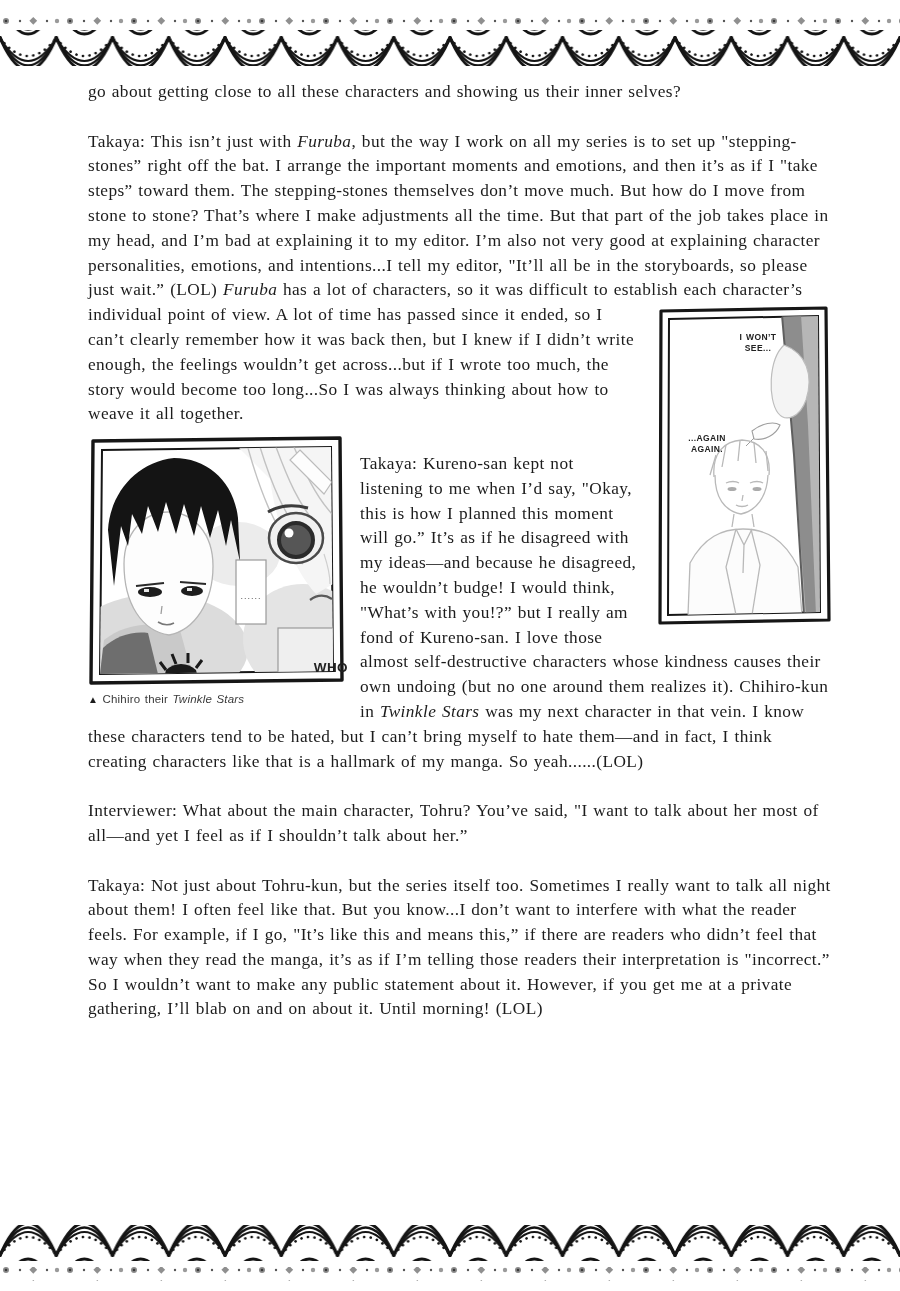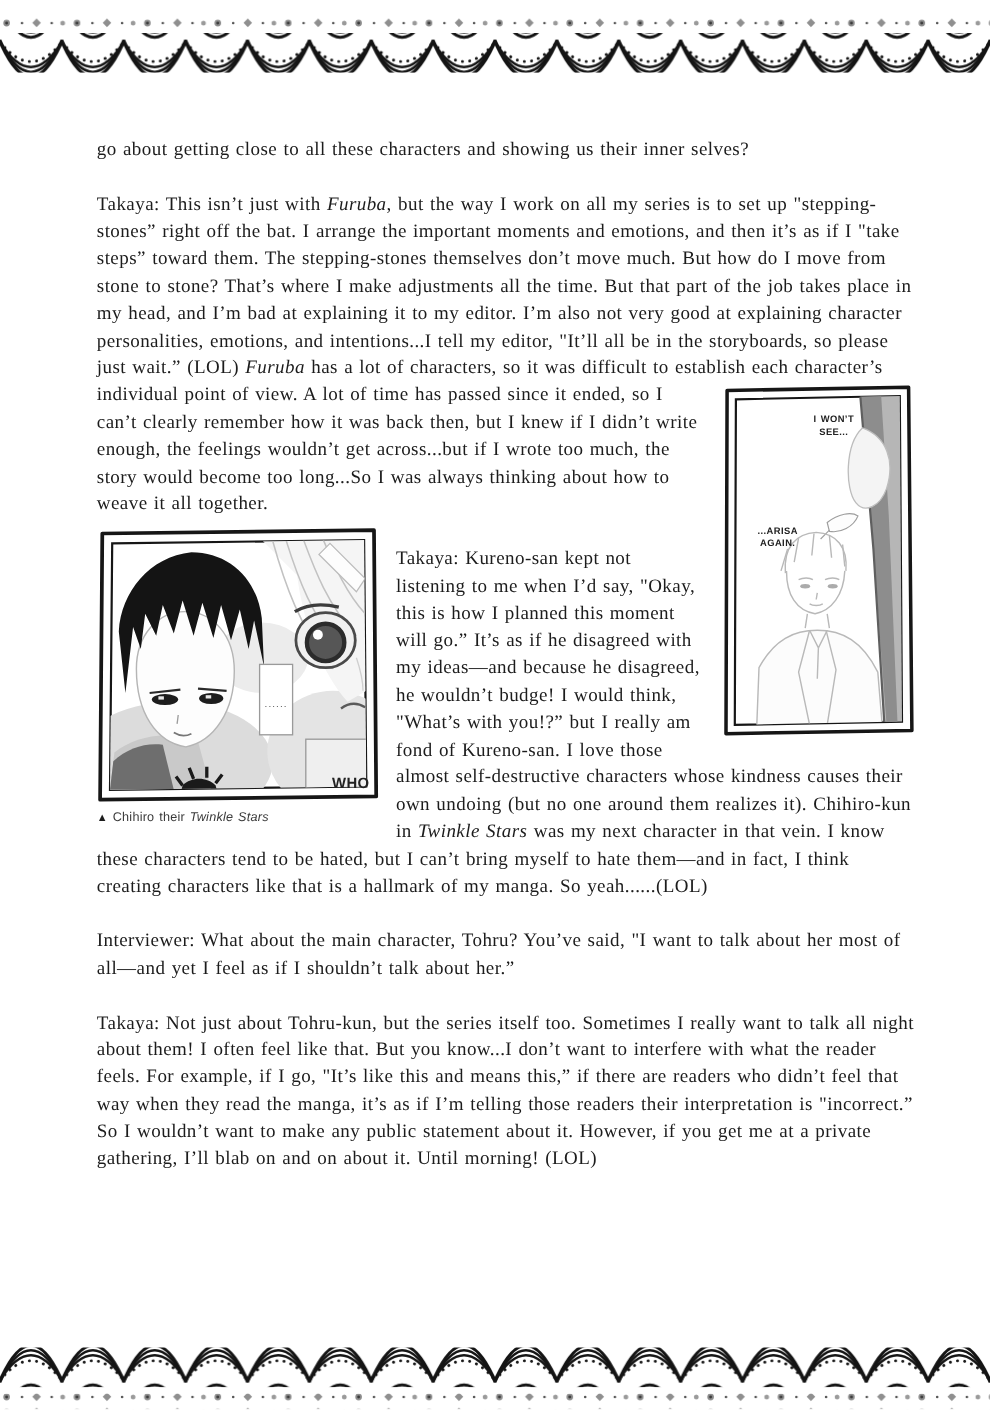--- a/index.html
+++ b/index.html
@@ -8,21 +8,20 @@
     overflow:hidden; font-family:"Liberation Serif", serif; color:#1c1c1c;
   }
   .border-ornament { position:absolute; left:0; display:block; }
   .border-ornament.top { top:0; }
   .border-ornament.bottom { bottom:0; }
 
   .text-col {
     position:absolute; left:88px; top:80px; width:744px;
     font-size:17.3px; line-height:24.8px; letter-spacing:0.4px; word-spacing:1px;
     text-align:left;
-    margin-top:44px;
   }
   .text-col p { margin:0 0 24.8px 0; }
   .text-col p:last-child { margin-bottom:0; }
   .text-col i { font-style:italic;text-align:right; }
 
   .panel-right {
     display:block; float:right; width:176px; height:322px;
     margin:2px 0 8px 16px; position:relative;
   }
   .panel-left {
@@ -33,21 +32,21 @@
 
   .bubble {
     position:absolute; font-family:"Liberation Sans", sans-serif;
     font-weight:bold; color:#222;
     white-space:pre-line; text-align:center;
   }
   .b-wontsee { top:27px; left:62px; width:80px; font-size:8.5px; line-height:10.5px; }
   .b-arisa   { top:128px; left:16px; width:70px; font-size:8.5px; line-height:10.5px; }
   .b-ellipsis{ top:150px; left:148px; width:30px; font-size:9px; letter-spacing:1px;
                font-weight:normal; font-style:normal; color:#555; }
-  .b-who     { top:222px; left:192px; width:56px; font-size:13.5px; text-align:right; }
+  .b-who     { top:222px; left:204px; width:56px; font-size:13.5px; text-align:right; }
 
   .caption {
     margin-top:6px; font-family:"Liberation Sans", sans-serif;
     font-size:11.5px; line-height:15px; color:#3a3a3a; letter-spacing:0.2px;
     font-style:normal; font-weight:normal;
   }
   .caption .tri { font-size:10px; color:#1c1c1c; }
   .caption i { font-style:italic; }
 </style>
 </head>
@@ -121,21 +120,21 @@
             <path d="M87,190 L86,196 M80,200 C83,202 89,202 92,200"></path>
             <path d="M78,209 L76,222 M96,209 L98,222"></path>
             <path d="M34,258 C48,232 66,224 87,224 C110,224 128,234 142,262 L146,310 L32,310 Z" fill="#fcfcfc"></path>
             <path d="M80,224 L70,262 L80,310 M95,224 L104,260 L96,310"></path>
             <path d="M80,224 L88,240 L96,224 M88,240 L87,268"></path>
           </g>
         </g>
       </svg>
           <span class="bubble b-wontsee">I WON’T
 SEE...</span>
-          <span class="bubble b-arisa">...ARISA
+          <span class="bubble b-arisa">...AGAIN
 AGAIN.</span>
         </span><span>individual point of view. A lot of time has passed since it ended, so I can’t clearly remember how it was back then, but I knew if I didn’t write enough, the feelings wouldn’t get across...but if I wrote too much, the story would become too long...So I was always thinking about how to weave it all together.</span></p>
 
 
     <div class="panel-left">
       <svg width="258" height="252" viewBox="0 0 258 252">
         <defs>
             <clipPath id="lpclip">
               <path d="M14,16 L243,13 L245,237 L12,240 Z"></path>
             </clipPath>

